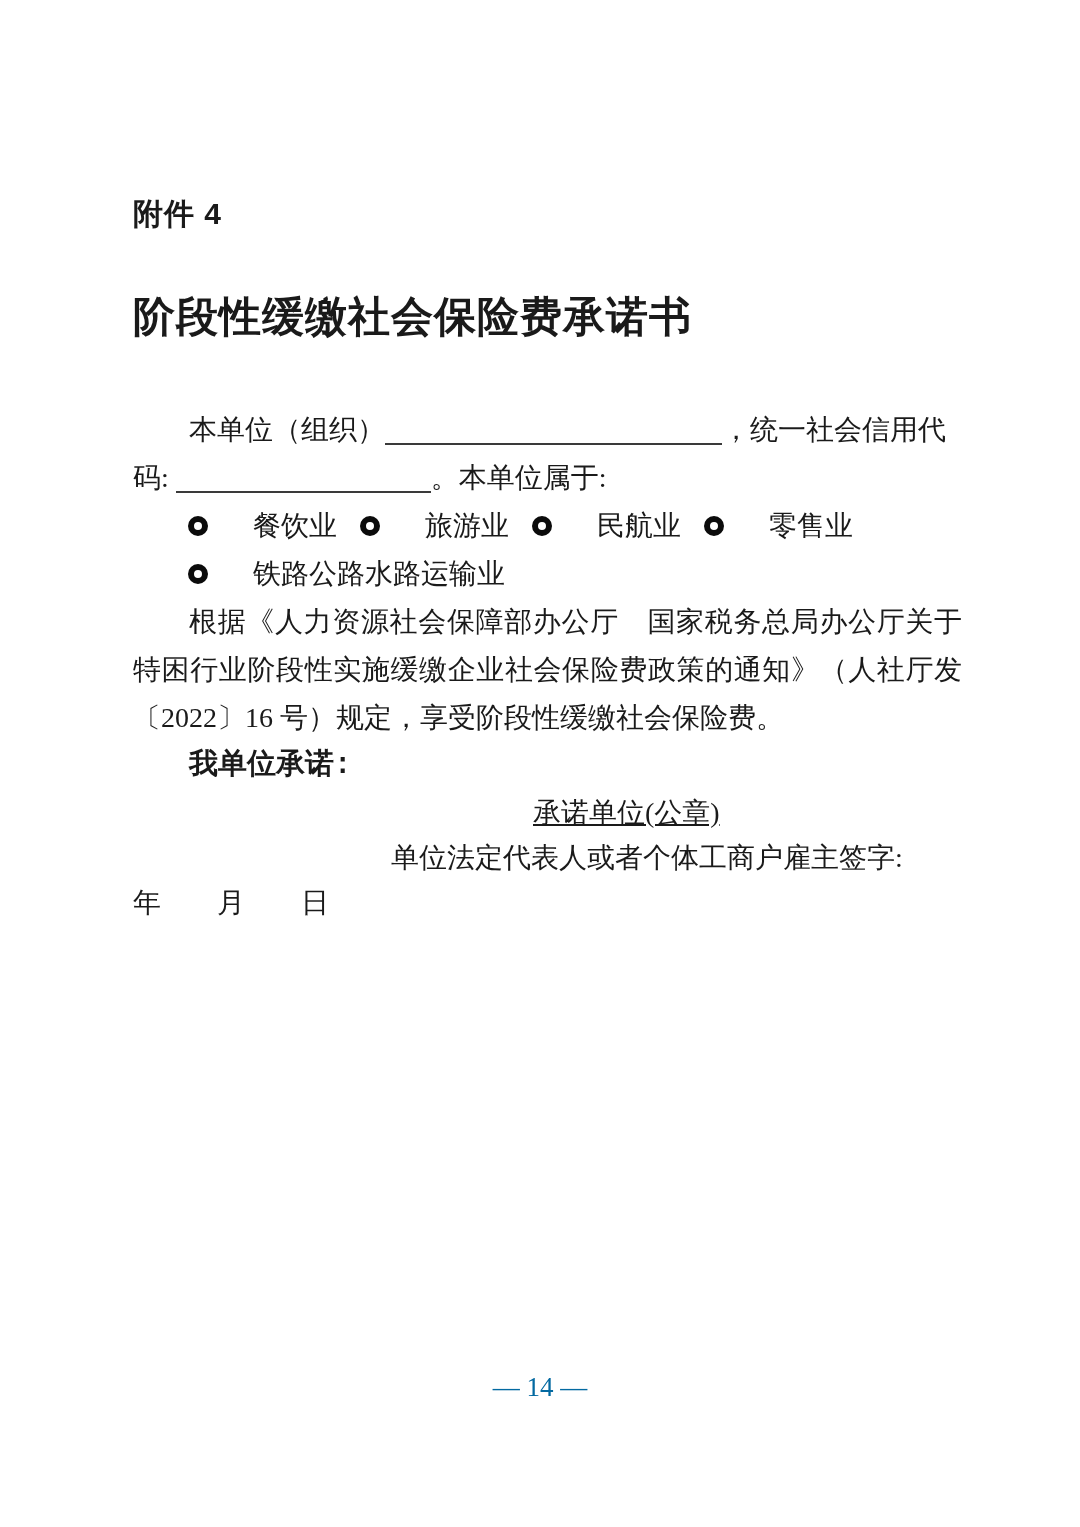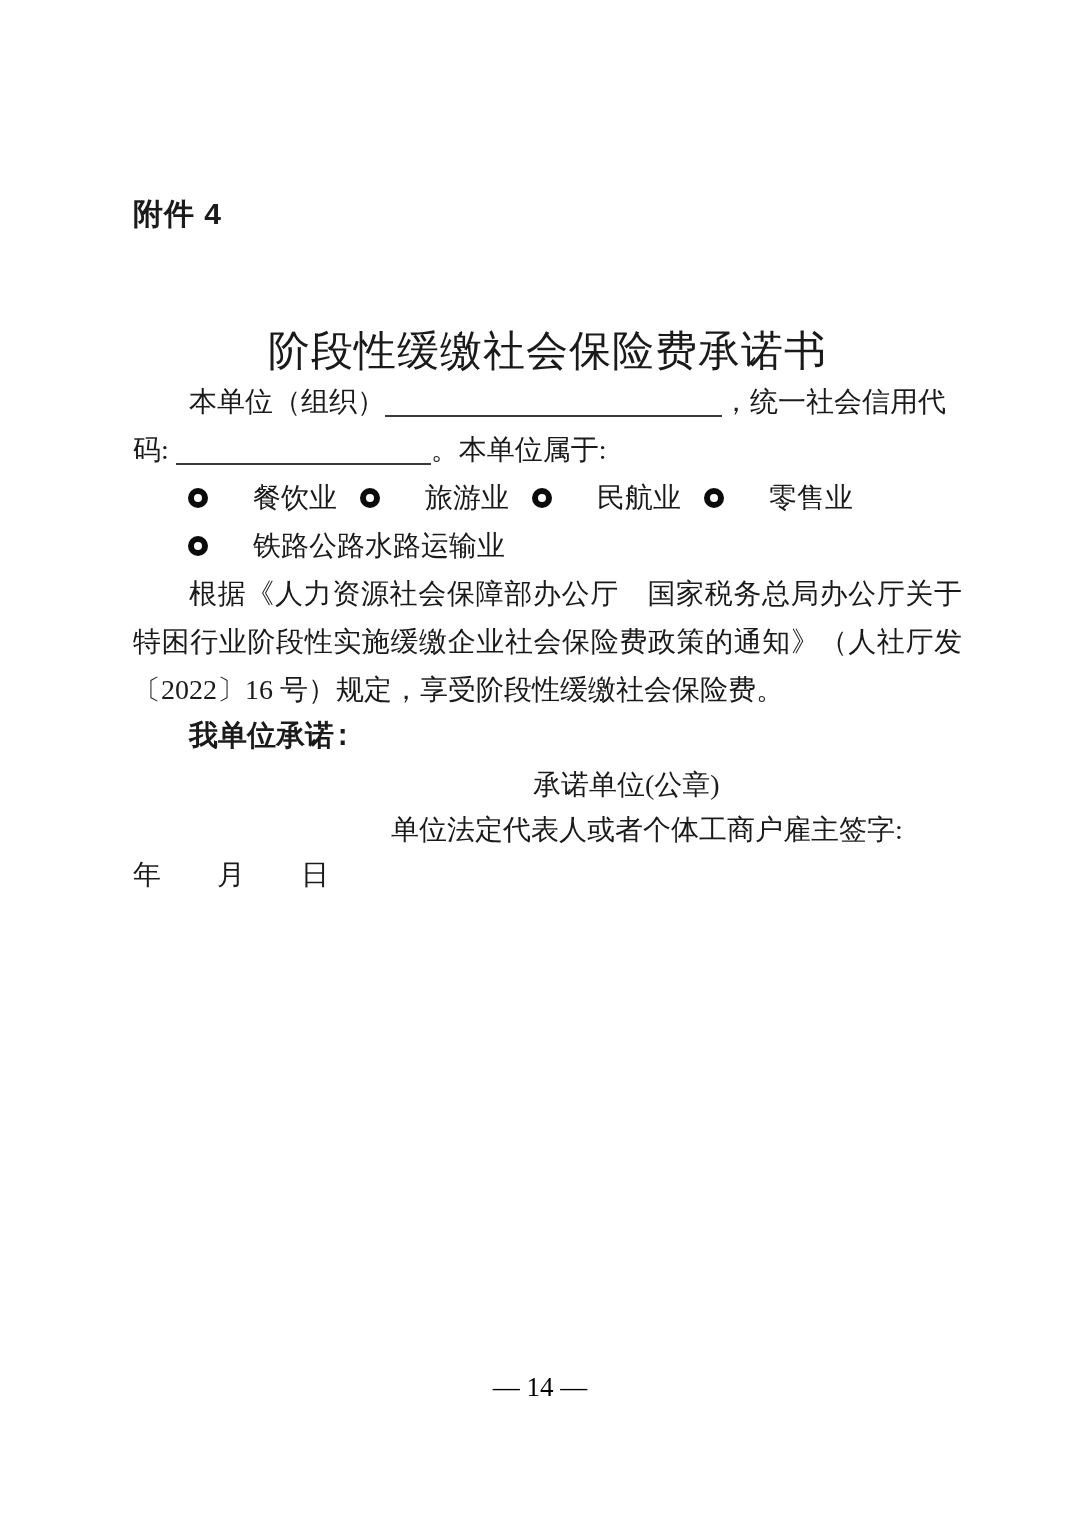--- a/index.html
+++ b/index.html
@@ -16,34 +16,34 @@
     padding: 196px 118px 0 133px; 
   }
   .attachment-label {
     font-family: "Liberation Sans", "DejaVu Sans", sans-serif;
     font-weight: 600;
     font-size: 30px;
     line-height: 36px;
     letter-spacing: 1px;
   }
   .doc-title {
-    margin: 92px 0 0 0;
-    text-align: center;
+    margin: 58px 0 0 0;
+    text-align: left;
     font-family: "Liberation Serif", "DejaVu Serif", serif;
-    font-weight: 400;
+    font-weight: 700;
     font-size: 42px;
     line-height: 54px;
     letter-spacing: 1px;
   }
   .body-block {
     font-size: 28px;
     line-height: 48px;
     text-align: justify;
   }
-  .intro-block { }
+  .intro-block { margin-top: 62px; }
   .line { white-space: nowrap; }
   .indent { text-indent: 56px; }
   .para { margin: 0; text-indent: 56px; }
   .blank {
     display: inline-block;
     height: 0;
     border-bottom: 2px solid #3a3a3a;
     vertical-align: -6px;
   }
   .blank-org  { width: 337px; }
@@ -67,31 +67,31 @@
     margin-right: 3px;
   }
   .promise-heading {
     font-family: Liberation Mono, monospace;
     font-weight: 600;
     font-size: 29px;
     line-height: 48px;
     text-indent: 56px;
   }
   .signature-block { font-size: 28px; line-height: 45px; }
-  .sign-seal   { margin-left: 400px; }
+  .sign-seal   { margin-left: 400px; text-decoration: underline; }
   .sign-signer { margin-left: 258px; }
   .sign-date   { }
   .page-footer {
     position: absolute;
     left: 0;
     right: 0;
     top: 1372px;
     text-align: center;
     font-size: 27px;
-    color: #000000;
+    color: #0369a1;
   }
 </style>
 </head>
 <body>
 
 <div class="page">
   <div class="content">
 
     <div class="attachment-label">附件 4</div>
 

